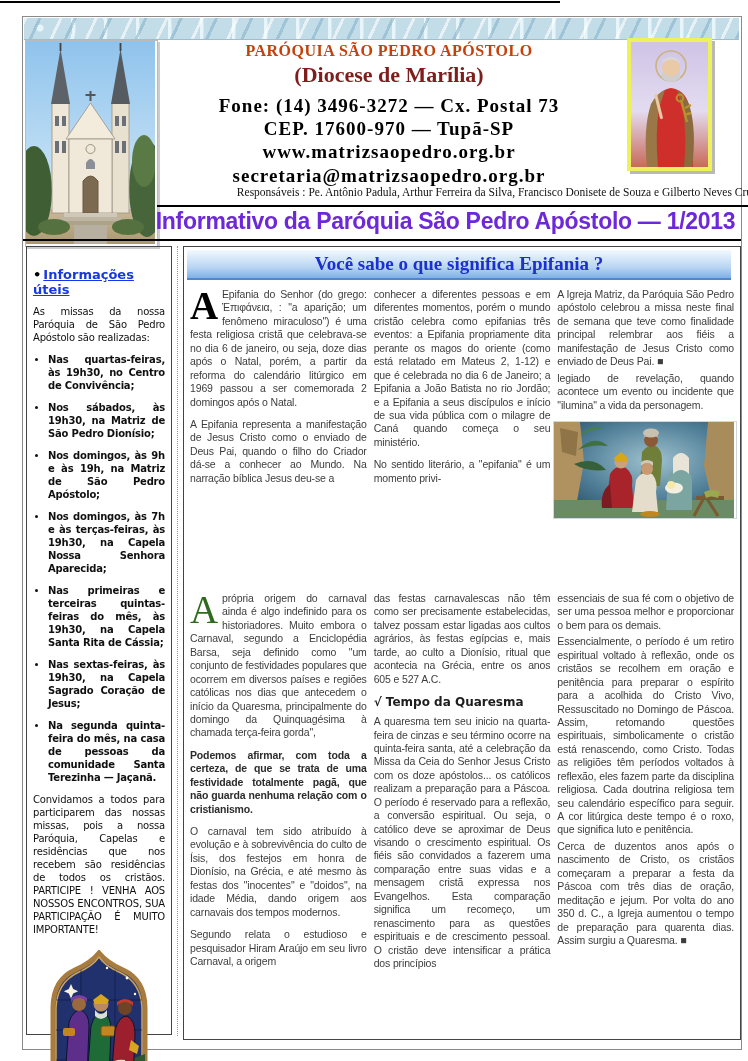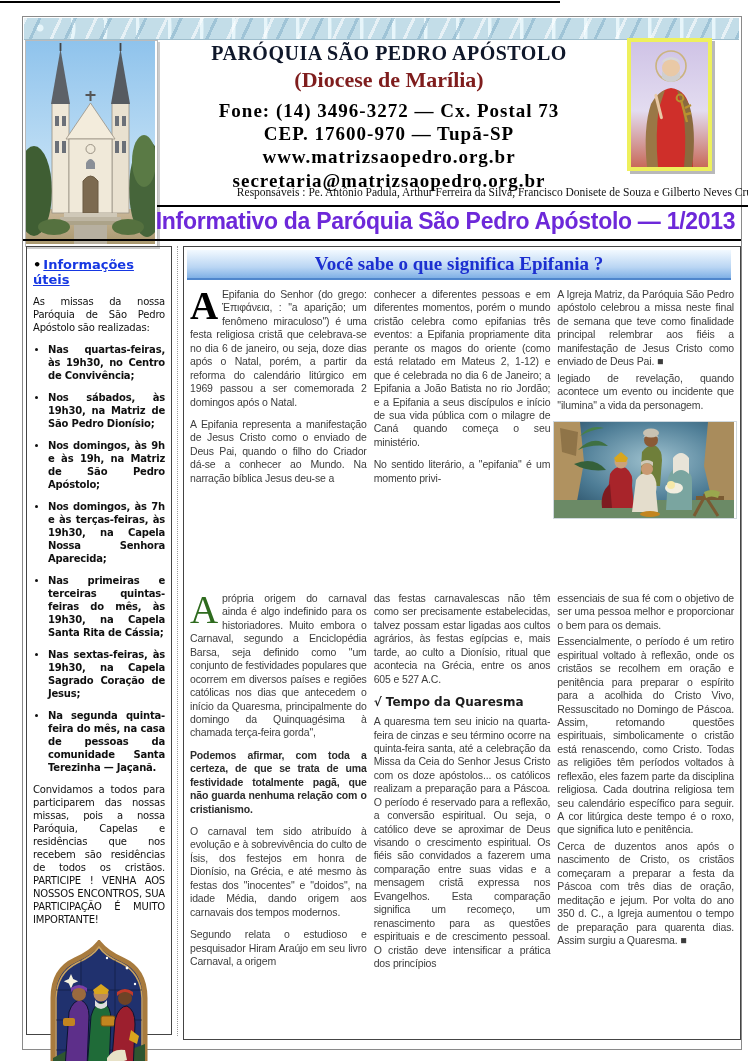--- a/index.html
+++ b/index.html
@@ -11,37 +11,37 @@
   .top-strip{position:absolute;left:24px;top:18px;width:715px;height:21px;background-color:#c3dde8;
     background-image:
       repeating-linear-gradient(115deg, rgba(255,255,255,.6) 0 3px, transparent 3px 13px, rgba(130,175,200,.55) 13px 16px, transparent 16px 32px),
       repeating-radial-gradient(circle at 16px 10px, rgba(235,248,252,.9) 0 3px, transparent 4px 32px);
     border-bottom:1px solid #9fbecd;}
   
   .church{position:absolute;left:25px;top:40px;width:131px;height:205px;border:1px solid #bbb;box-shadow:2px 2px 0 #ccc;}
   .church svg{display:block;}
   .header-text{position:absolute;left:160px;top:42px;width:458px;text-align:center;
                font-family:"Liberation Serif",serif;font-weight:bold;}
-  .h-title{font-size:20px;color:#0f172a;letter-spacing:.5px;margin-bottom:2px;}
+  .h-title{font-size:16px;color:#c2410c;letter-spacing:.5px;margin-bottom:2px;}
   .h-sub{font-size:22px;color:#7f1d1d;margin-bottom:6px;}
   .h-line{font-size:19px;color:#000;letter-spacing:1px;line-height:1.22;}
   .stpeter{position:absolute;left:627px;top:38px;width:85px;height:133px;box-shadow:3px 3px 0 #b9b9b9;}
   .stpeter svg{display:block;}
   .responsibles{position:absolute;left:157px;top:186px;width:584px;height:19px;
     font-family:"Liberation Serif",serif;font-size:11.5px;color:#111;text-align:center;
     border-bottom:2px solid #000;padding-left:48px;}
   .responsibles::after{content:"";position:absolute;right:-4px;bottom:-4px;width:6px;height:6px;background:#000;border-radius:50%;}
   .banner{position:absolute;left:150px;top:208px;width:591px;text-align:center;
     font-family:"Liberation Sans",sans-serif;font-weight:bold;font-size:23px;color:#6d28d9;letter-spacing:-.3px;}
   .banner-line{position:absolute;left:23px;top:239px;width:718px;height:2px;background:#000;}
   
   .sidebar{position:absolute;left:26px;top:246px;width:146px;height:789px;border:1px solid #444;
     box-sizing:border-box;padding:8px 6px;font-family:"DejaVu Sans",sans-serif;color:#101010;}
   .sidebar-dots{position:absolute;left:177px;top:246px;height:790px;width:0;border-left:1px dotted #9a9a9a;}
-  .sb-title-row{font-size:13px;font-weight:bold;margin:2px 0 8px 0;}
+  .sb-title-row{font-size:13px;font-weight:bold;margin:12px 0 8px 0;}
   .sb-bullet{color:#000;margin-right:2px;}
   .sb-title{color:#1637e2;text-decoration:underline;}
   .sb-p{font-size:10px;font-weight:normal;line-height:1.3;text-align:justify;margin:0 0 9px 0;letter-spacing:-.2px;}
   .sb-list{margin:0 0 2px 0;padding:0 0 0 15px;}
   .sb-list li{font-size:10px;font-weight:bold;line-height:1.3;text-align:justify;margin-bottom:9px;letter-spacing:-.2px;}
   .glass{width:112px;margin:14px auto 0;}
   .glass svg{display:block;}
   
   .main{position:absolute;left:183px;top:246px;width:558px;height:794px;border:1px solid #444;box-sizing:border-box;background:#fff;}
   .art-bar{margin:3px 9px 4px 3px;height:28px;line-height:28px;text-align:center;

